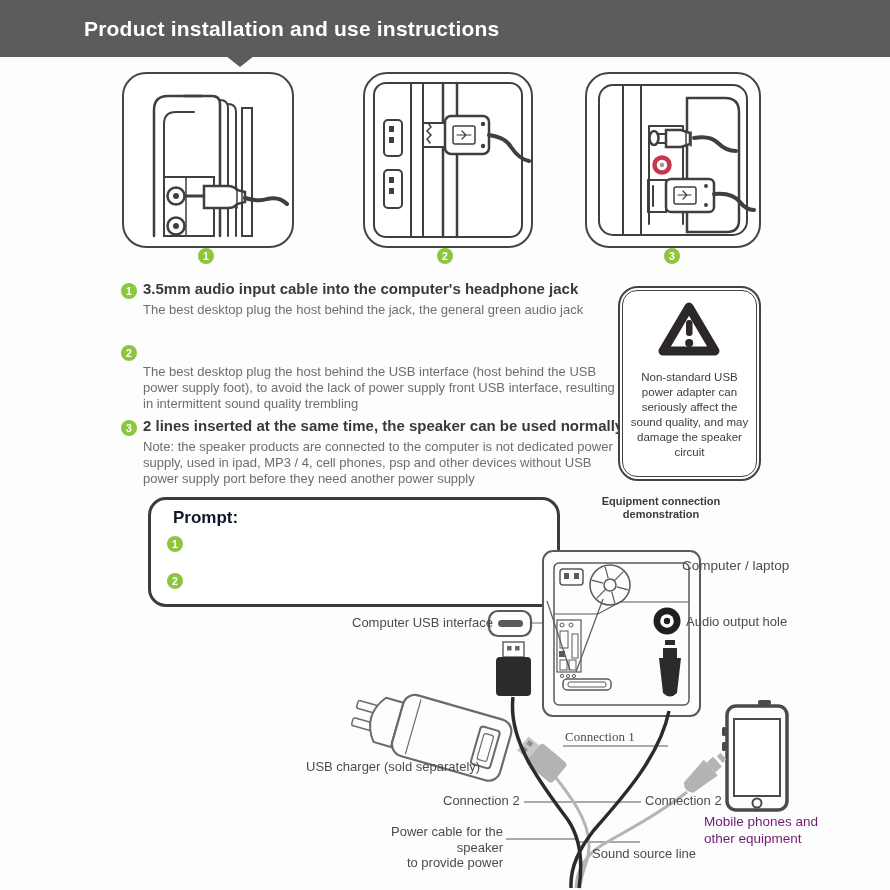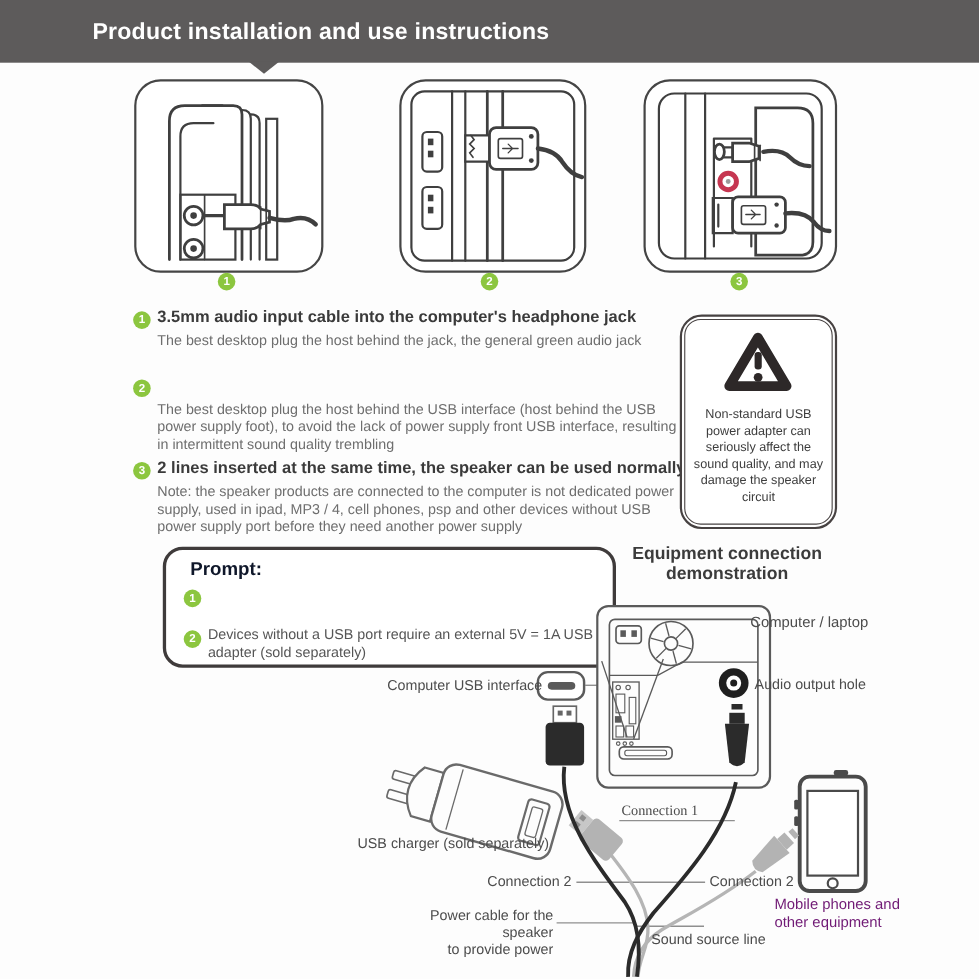--- a/index.html
+++ b/index.html
@@ -23,21 +23,21 @@
   
   .warnbox{left:618px;top:286px;width:139px;height:191px;border:2.5px solid #474242;border-radius:20px;background:#fff;}
   .warnbox-inner{position:absolute;left:2px;top:2px;right:2px;bottom:2px;border:1.5px solid #474242;border-radius:15px;}
   .warn-text{position:absolute;left:6px;right:6px;top:82px;text-align:center;font-size:11.5px;line-height:1.3;color:#3d3d3d;}
   
   .promptbox{left:148px;top:497px;width:406px;height:104px;border:3px solid #3f3b3b;border-radius:18px;background:#fff;}
   .prompt-title{position:absolute;left:22px;top:8px;font-size:17px;font-weight:bold;color:#0f172a;}
   .prompt-item{position:absolute;left:38px;font-size:13px;color:#555;line-height:1.2;width:350px;}
   .prompt-badge{position:absolute;left:16px;}
   
-  .equip-title{left:556px;top:495px;width:210px;text-align:center;font-size:16px;font-weight:bold;color:#3b3b3b;line-height:1.15;}
+  .equip-title{left:556px;top:495px;width:210px;text-align:center;font-size:11px;font-weight:bold;color:#3b3b3b;line-height:1.15;}
   .dlabel{font-size:13px;color:#4c4c4c;white-space:nowrap;}
 </style>
 </head>
 <body>
 
 <div id="sheet">
 
   <div class="abs hdr">
     <div class="hdr-title">Product installation and use instructions</div>
   </div>
@@ -141,21 +141,20 @@
       <rect x="30" y="20" width="6.5" height="16" rx="3" fill="#2d2828"></rect>
       <circle cx="33.2" cy="43" r="4" fill="#2d2828"></circle>
     </svg>
     <div class="warn-text">Non-standard USB power adapter can seriously affect the sound quality, and may damage the speaker circuit</div>
   </div>
 
   <div class="abs promptbox">
     <div class="prompt-title">Prompt:</div>
     <div class="badge prompt-badge" style="top:36px;"><span>1</span></div>
     <div class="badge prompt-badge" style="top:73px;"><span>2</span></div>
-    <div class="prompt-item" style="top:69px;width:352px;">Devices without a USB port require an external 5V = 1A USB adapter (sold separately)</div>
   </div>
 
   <div class="abs equip-title">
     <div>Equipment connection</div>
     <div>demonstration</div>
   </div>
 
   <svg class="abs" style="left:0;top:540px;" width="890" height="350" viewBox="0 540 890 350">
 
     <g stroke="#8f8f8f" stroke-width="1.3">
@@ -266,21 +265,21 @@
     <g transform="rotate(48 700 778)">
       <rect x="695" y="746" width="9" height="5" fill="#b3b3b3"></rect>
       <rect x="693" y="754" width="13" height="9" fill="#b3b3b3"></rect>
       <path d="M689,763 h21 l-3.5,30 q-7,6 -14,0 z" fill="#b3b3b3"></path>
     </g>
   </svg>
 
   <div class="abs dlabel" style="left:682px;top:558px;font-size:13.5px;">Computer / laptop</div>
   <div class="abs dlabel" style="left:352px;top:615px;">Computer USB interface</div>
   <div class="abs dlabel" style="left:686px;top:614px;">Audio output hole</div>
-  <div class="abs dlabel" style="left:325px;top:759px;">USB charger (sold separately)</div>
+  <div class="abs dlabel" style="left:306px;top:759px;">USB charger (sold separately)</div>
   <div class="abs dlabel" style="left:565px;top:729px;font-family:Liberation Serif, serif;">Connection 1</div>
   <div class="abs dlabel" style="left:443px;top:793px;">Connection 2</div>
   <div class="abs dlabel" style="left:645px;top:793px;">Connection 2</div>
   <div class="abs" style="left:348px;top:824px;width:155px;text-align:right;font-size:13px;color:#4c4c4c;line-height:1.2;">
     <div>Power cable for the speaker</div>
     <div>to provide power</div>
   </div>
   <div class="abs dlabel" style="left:592px;top:846px;">Sound source line</div>
   <div class="abs" style="left:704px;top:814px;font-size:13.5px;color:#701a75;line-height:1.25;">
     <div>Mobile phones and</div>

